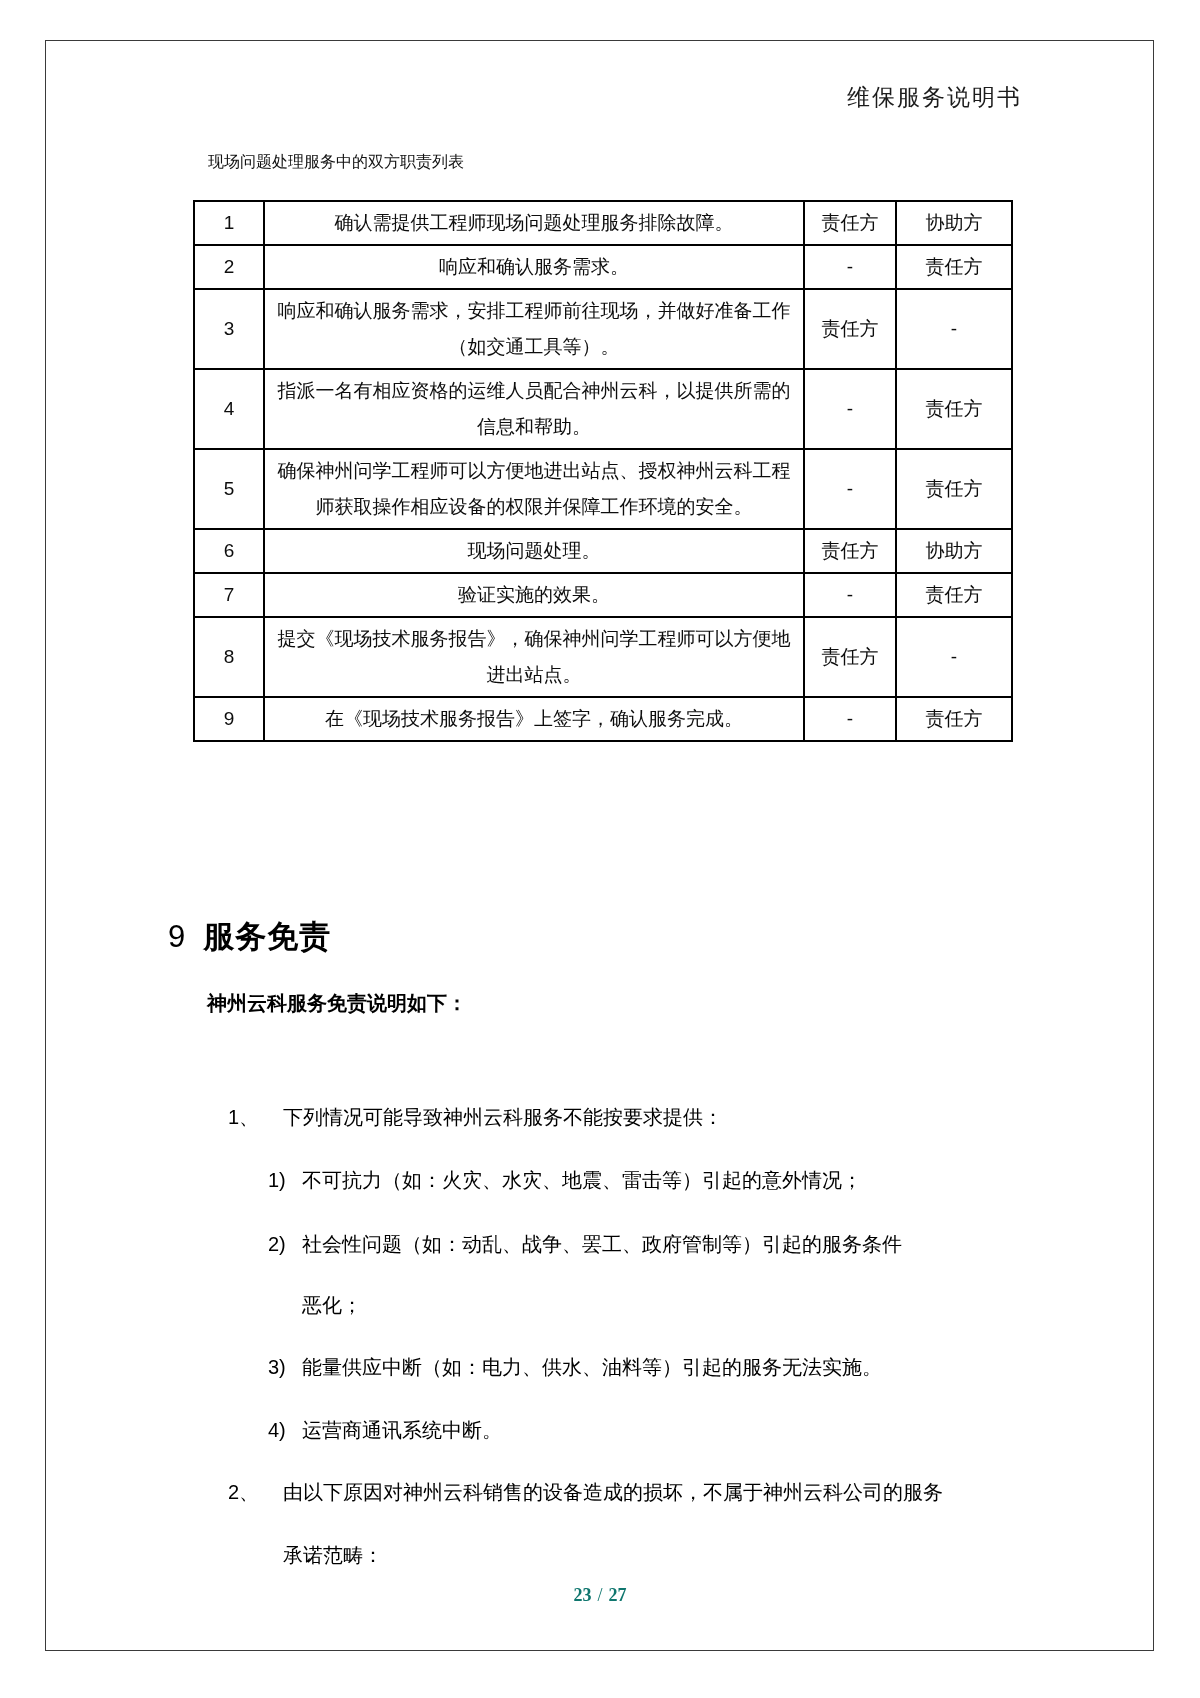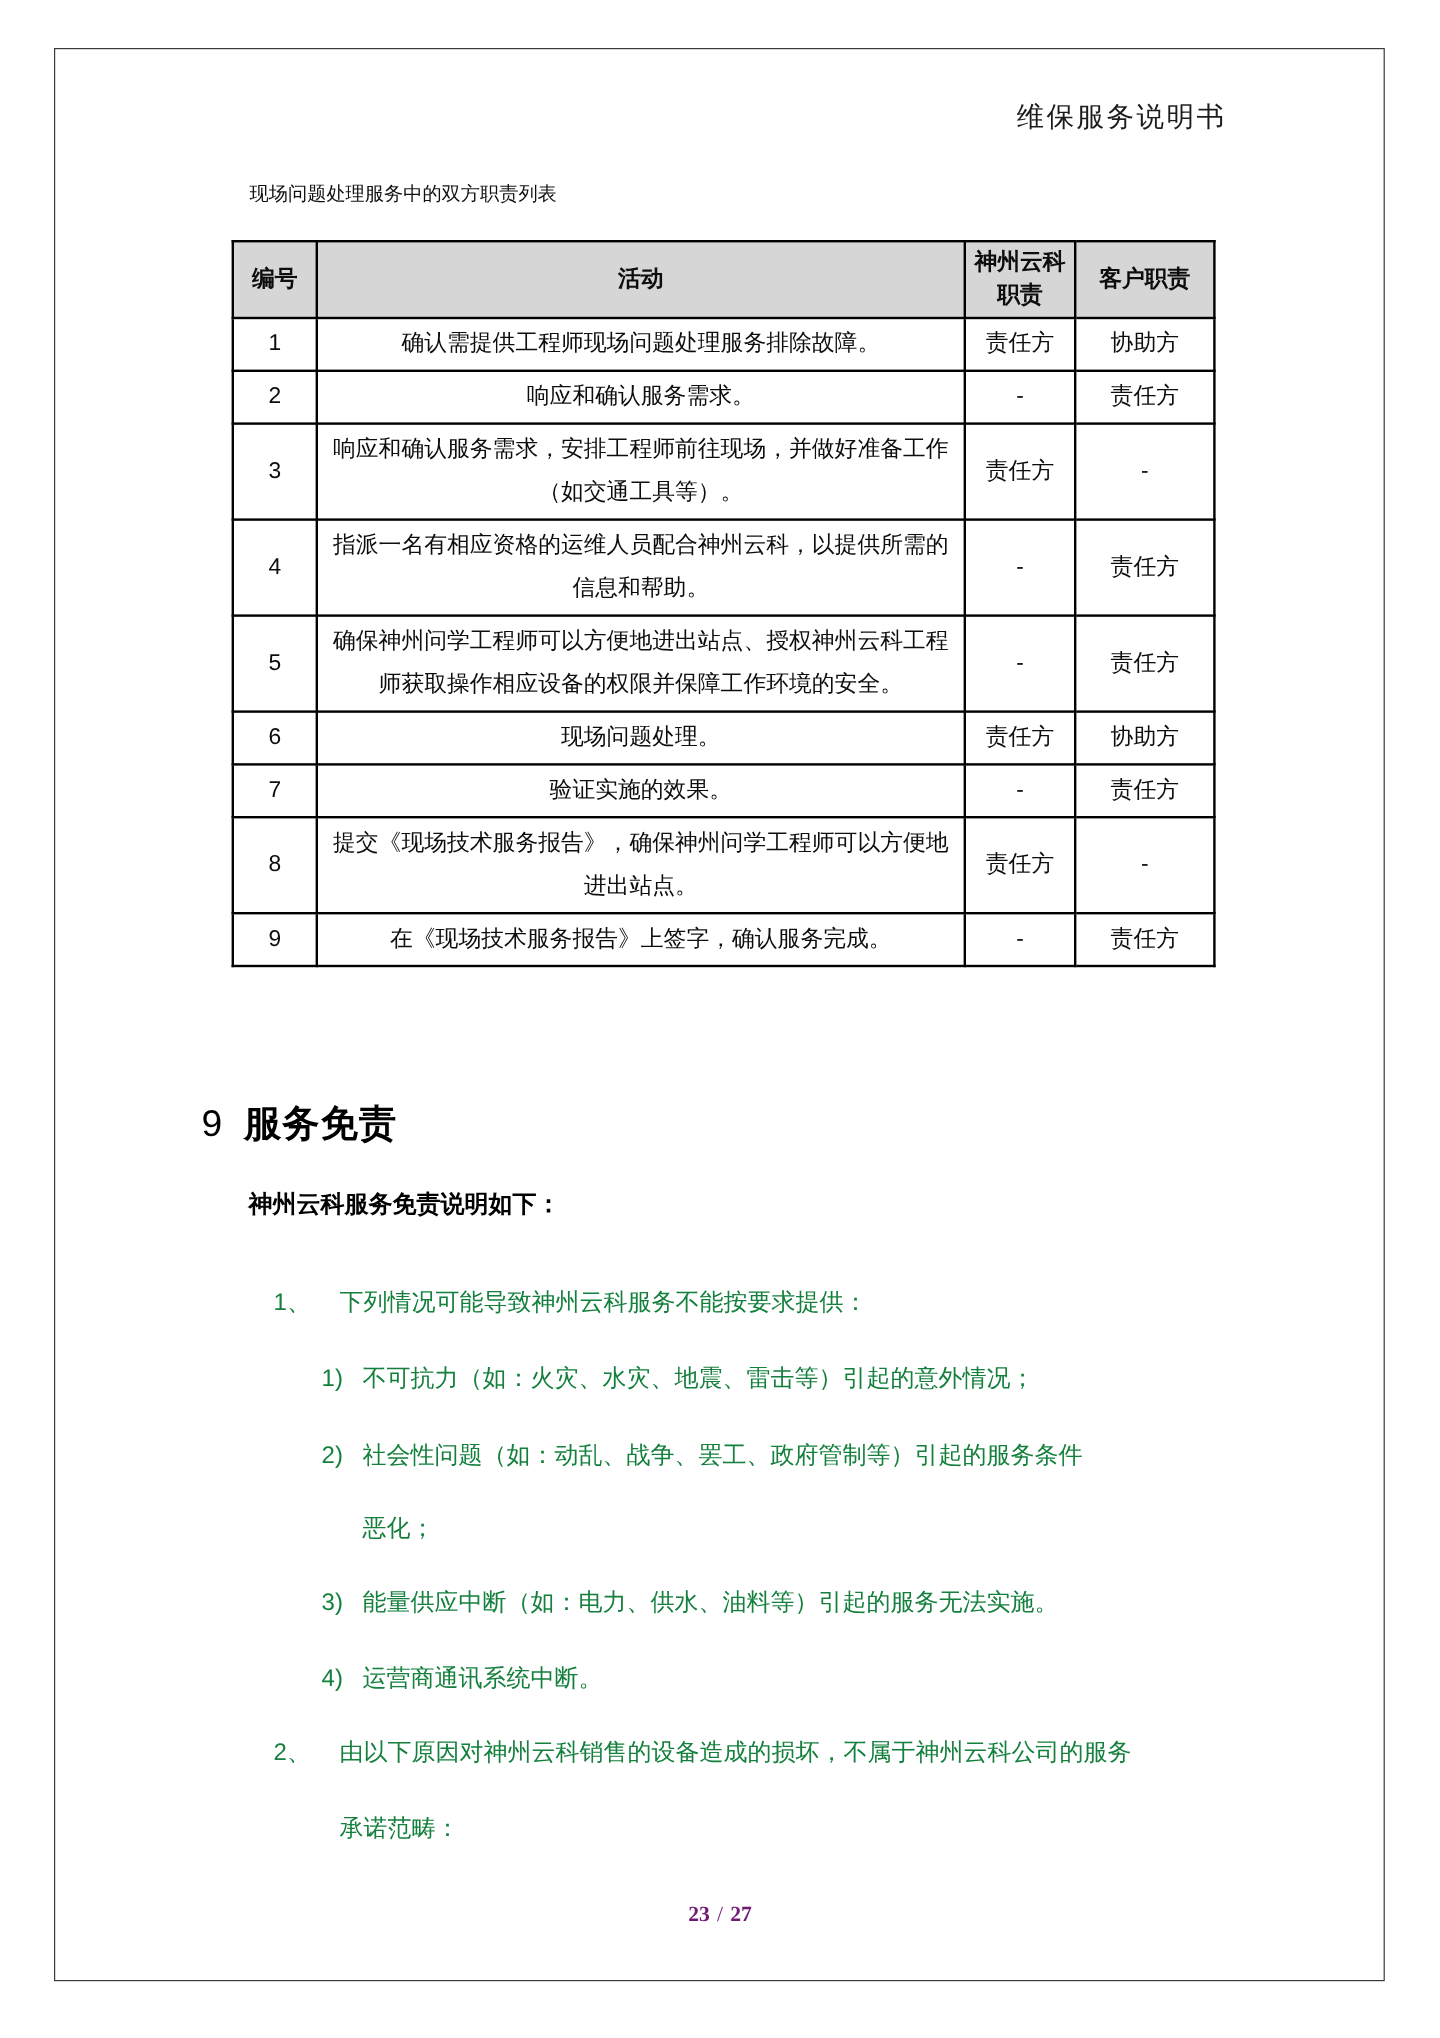--- a/index.html
+++ b/index.html
@@ -38,35 +38,35 @@
   tr.single td{height:44px;}
   .heading{
     position:absolute;left:168px;top:882px;font-size:31px;color:#000;
     display:flex;align-items:baseline;gap:18px;
   }
   .heading .num{font-weight:400;}
   .heading .ttl{font-weight:700;letter-spacing:1px;margin-top:34px;}
   .intro{
     position:absolute;left:207px;top:990px;font-size:20px;font-weight:700;color:#000;
   }
-  .bodyline{position:absolute;font-size:20px;color:#15803d;white-space:nowrap;}
+  .bodyline{position:absolute;font-size:20px;color:#000000;white-space:nowrap;margin-top:32px;}
   .marker{display:inline-block;}
   .l1 .marker{width:55px;}
   .l2 .marker{width:34px;}
   .line-item1{left:228px;top:1072px;}
   .line-sub1{left:268px;top:1135px;}
   .line-sub2{left:268px;top:1199px;}
   .line-sub2b{left:302px;top:1260px;}
   .line-sub3{left:268px;top:1322px;}
   .line-sub4{left:268px;top:1385px;}
   .line-item2{left:228px;top:1447px;}
   .line-item2b{left:283px;top:1510px;}
   .doc-footer{
     position:absolute;left:0;top:1585px;width:1200px;text-align:center;
-    font-family:"Liberation Serif","DejaVu Serif",serif;font-size:18px;color:#701a75;
+    font-family:"Liberation Serif","DejaVu Serif",serif;font-size:18px;color:#0f766e;
   }
   .doc-footer b{font-weight:700;}
   .doc-footer .sep{font-weight:400;padding:0 6px;}
 </style>
 </head>
 <body>
 
 <div class="frame"></div>
 
 <div class="doc-header">维保服务说明书</div>
@@ -74,26 +74,20 @@
 <div class="table-title">现场问题处理服务中的双方职责列表</div>
 
 <table class="resp">
   <colgroup>
       <col class="c-no">
       <col class="c-act">
       <col class="c-vendor">
       <col class="c-cust">
     </colgroup>
   <tbody>
-      <tr>
-    <th>编号</th>
-    <th>活动</th>
-    <th><span>神州云科</span><br><span>职责</span></th>
-    <th>客户职责</th>
-  </tr>
   <tr class="single">
     <td class="no">1</td>
     <td class="act">确认需提供工程师现场问题处理服务排除故障。</td>
     <td class="vendor">责任方</td>
     <td class="cust">协助方</td>
   </tr>
   <tr class="single">
     <td class="no">2</td>
     <td class="act">响应和确认服务需求。</td>
     <td class="vendor">-</td>

